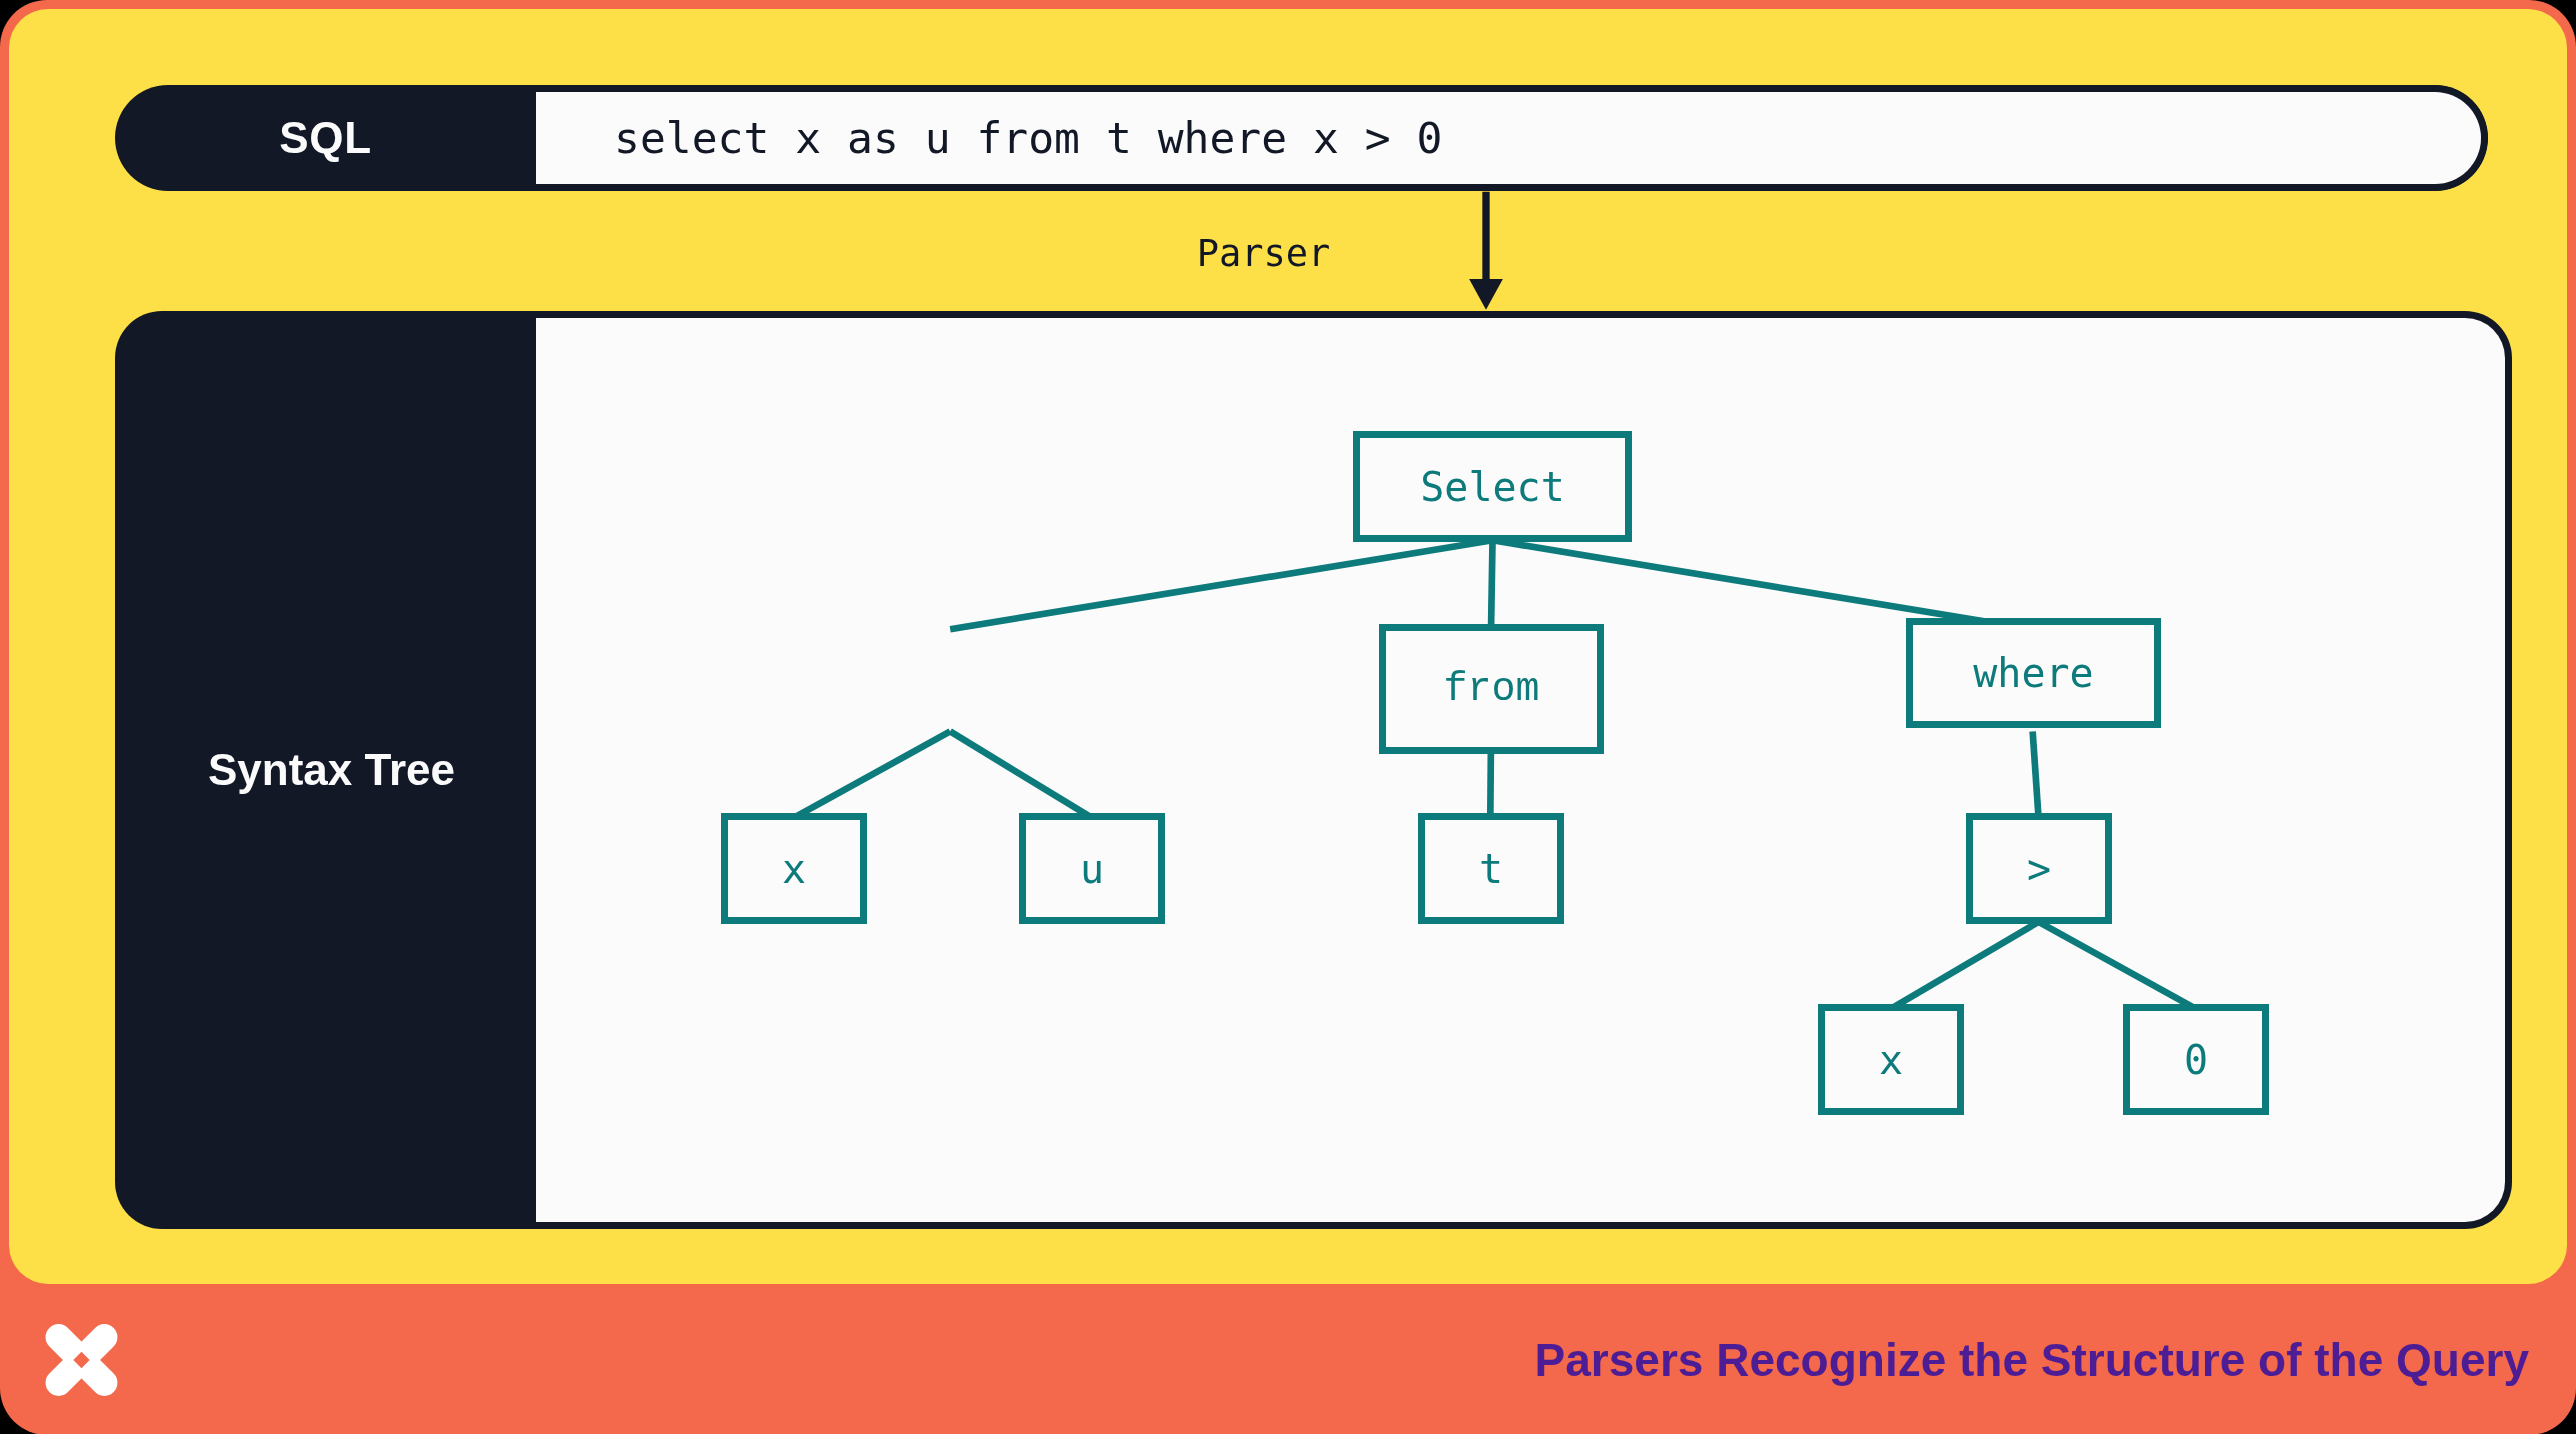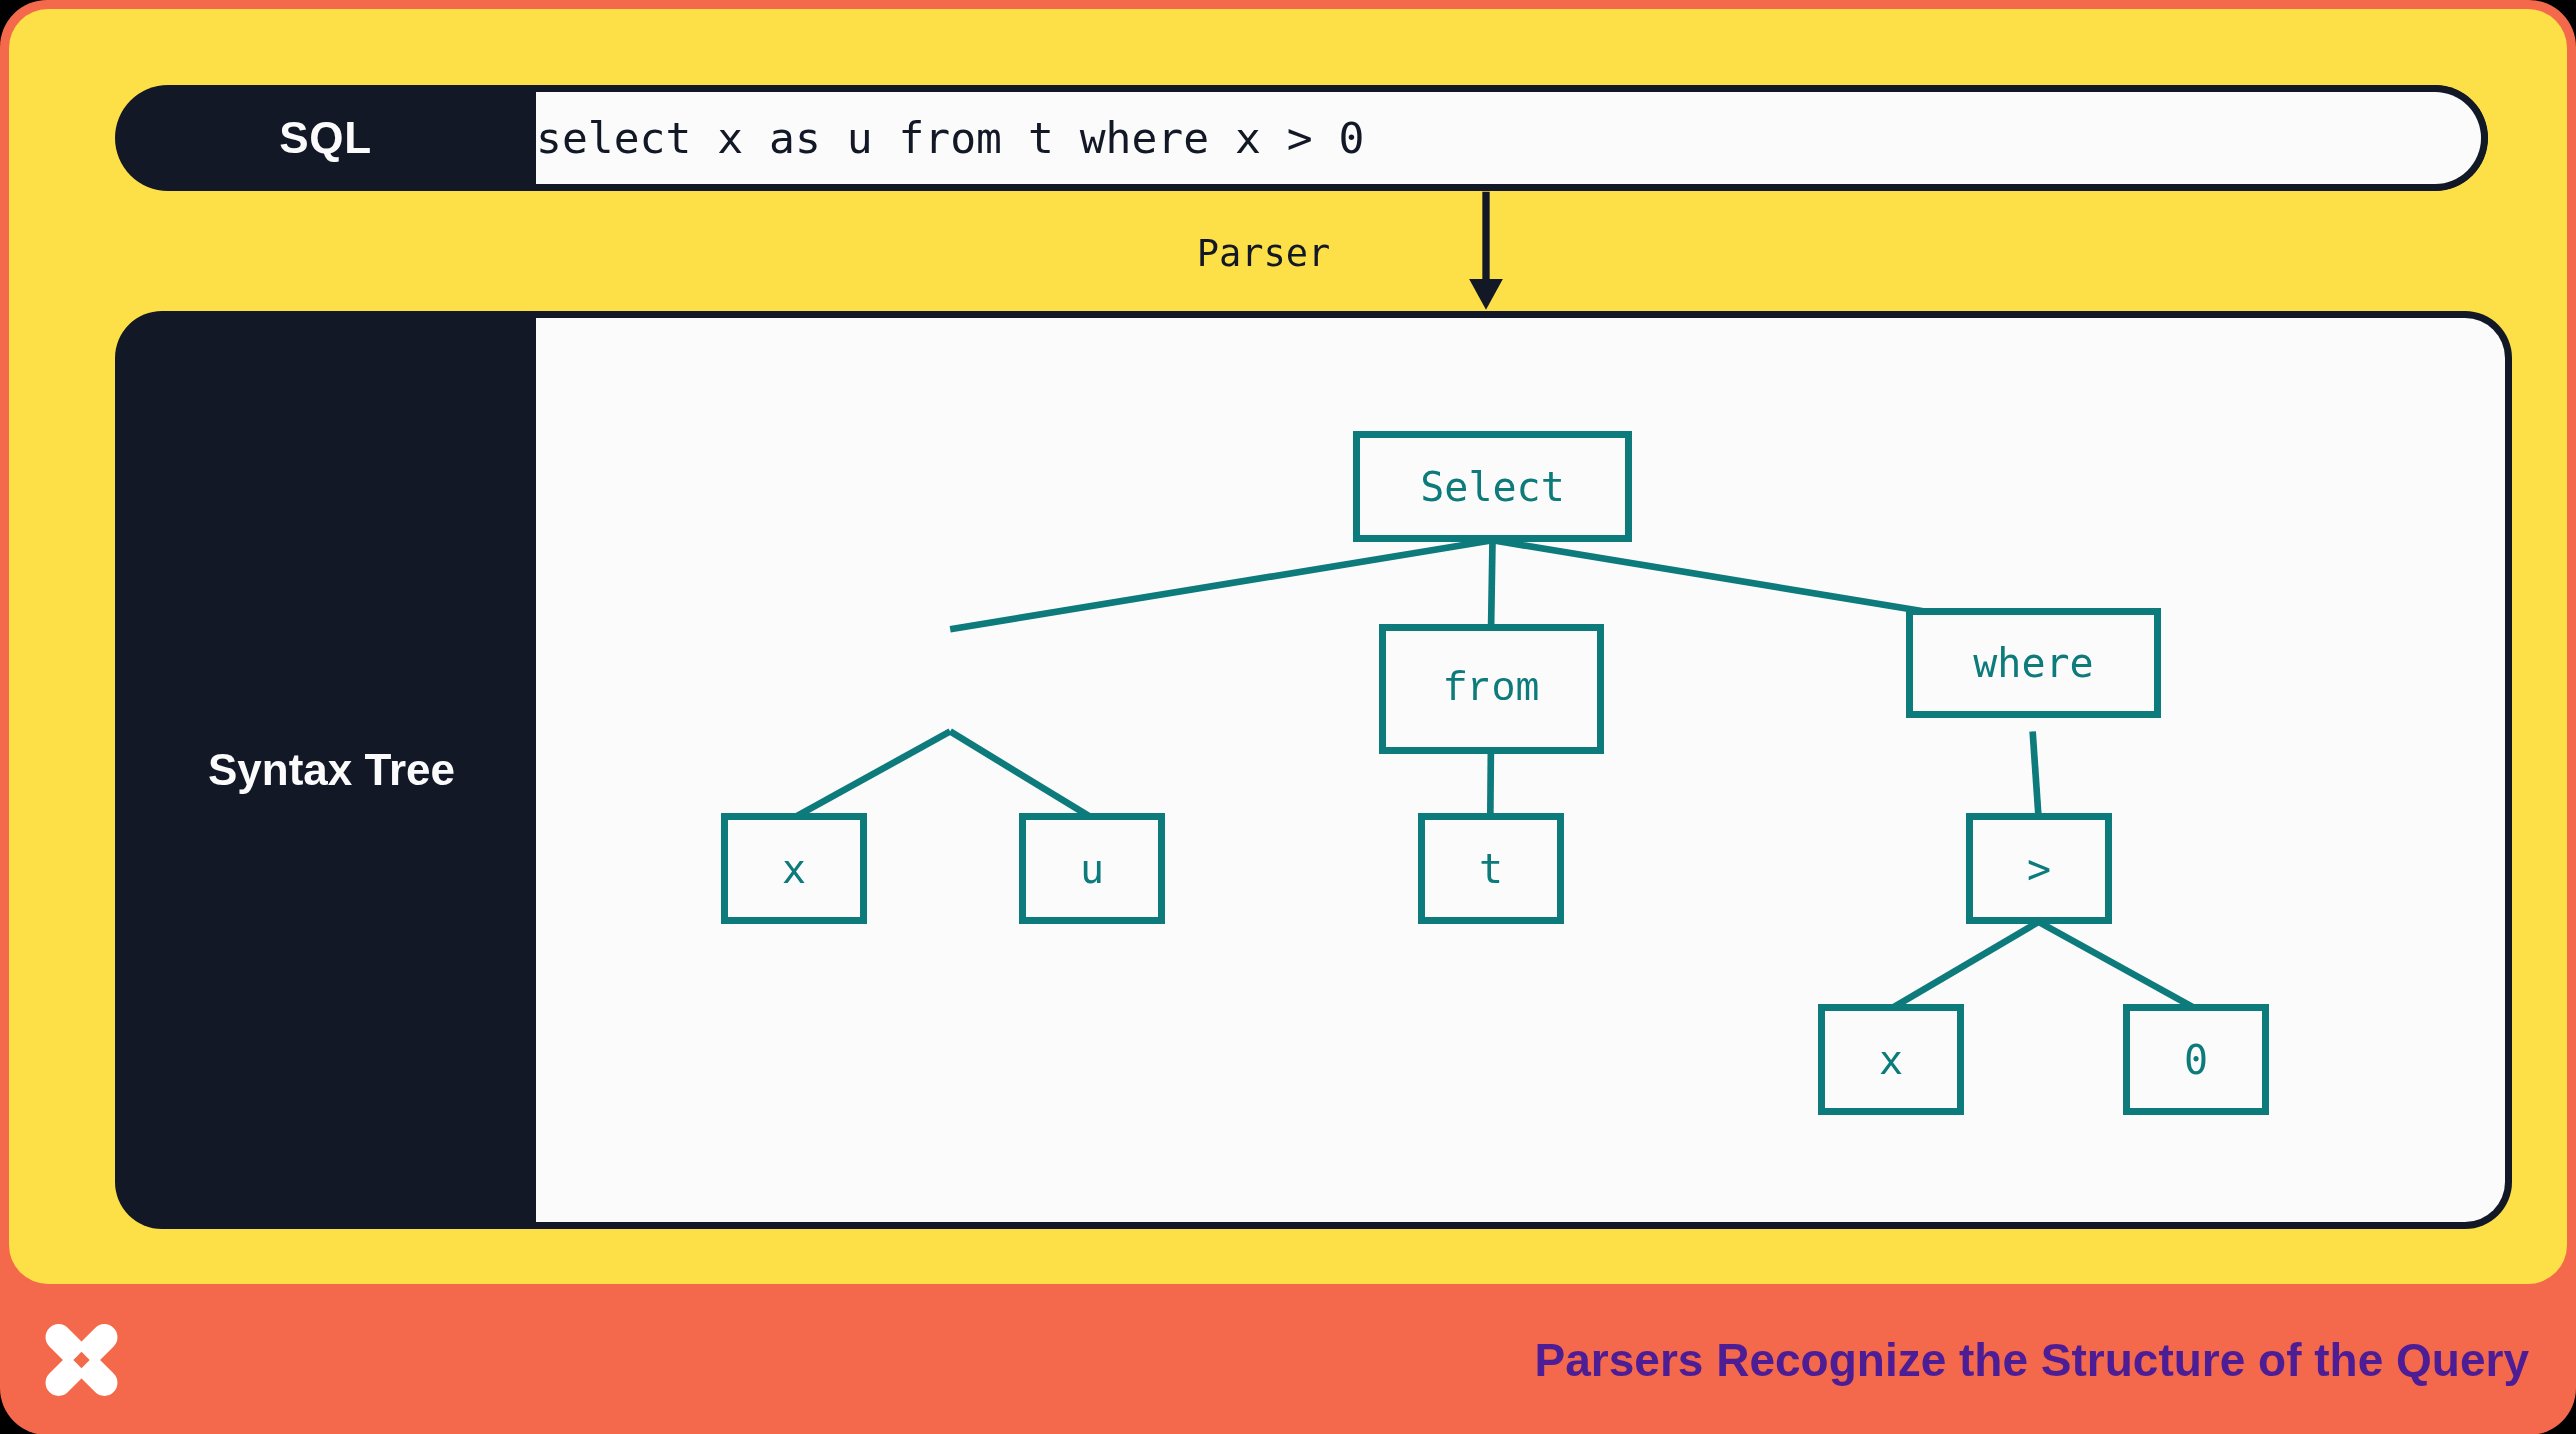--- a/index.html
+++ b/index.html
@@ -17,21 +17,21 @@
     position:absolute;left:106px;top:76px;width:2373px;height:106px;
     background:#121826;border-radius:53px;overflow:hidden;display:flex;
   }
   .sql-label{
     width:421px;flex:none;display:flex;align-items:center;justify-content:center;
     color:#FBFBFC;font-size:44px;font-weight:bold;letter-spacing:0.7px;
   }
   .sql-query{
     flex:1;background:#FBFBFC;border:7.4px solid #121826;border-left:0;
     border-radius:0 53px 53px 0;display:flex;align-items:center;
-    box-sizing:border-box;
+    padding-left:78px;box-sizing:border-box;
     font-family:"DejaVu Sans Mono", monospace;font-size:43px;color:#121826;
   }
   
   .parser-label{
     position:absolute;left:1071px;top:224px;width:367px;height:42px;
     text-align:center;line-height:42px;color:#121826;
     font-family:"DejaVu Sans Mono", monospace;font-size:37px;
   }
   .parser-arrow{position:absolute;left:1455px;top:182px;}
   
@@ -96,21 +96,21 @@
             <line x1="559" y1="558" x2="751" y2="675"></line>
             <line x1="1289" y1="558" x2="1288" y2="675"></line>
             <line x1="2020" y1="558" x2="2028" y2="675"></line>
             <line x1="2028" y1="815" x2="1829" y2="932"></line>
             <line x1="2028" y1="815" x2="2240" y2="932"></line>
           </g>
         </svg>
 
         <div class="node" style="left:817px;top:113px;width:279px;height:111px;">Select</div>
         <div class="node" style="left:843px;top:306px;width:225px;height:130px;font-family:Liberation Mono, monospace;">from</div>
-        <div class="node" style="left:1370px;top:290px;width:255px;height:110px;">where</div>
+        <div class="node" style="left:1370px;top:300px;width:255px;height:110px;">where</div>
         <div class="node" style="left:185px;top:495px;width:146px;height:111px;">x</div>
         <div class="node" style="left:483px;top:495px;width:146px;height:111px;">u</div>
         <div class="node" style="left:882px;top:495px;width:146px;height:111px;">t</div>
         <div class="node" style="left:1430px;top:495px;width:146px;height:111px;">&gt;</div>
         <div class="node" style="left:1282px;top:686px;width:146px;height:111px;">x</div>
         <div class="node" style="left:1587px;top:686px;width:146px;height:111px;">0</div>
       </div>
     </div>
   </div>
 

